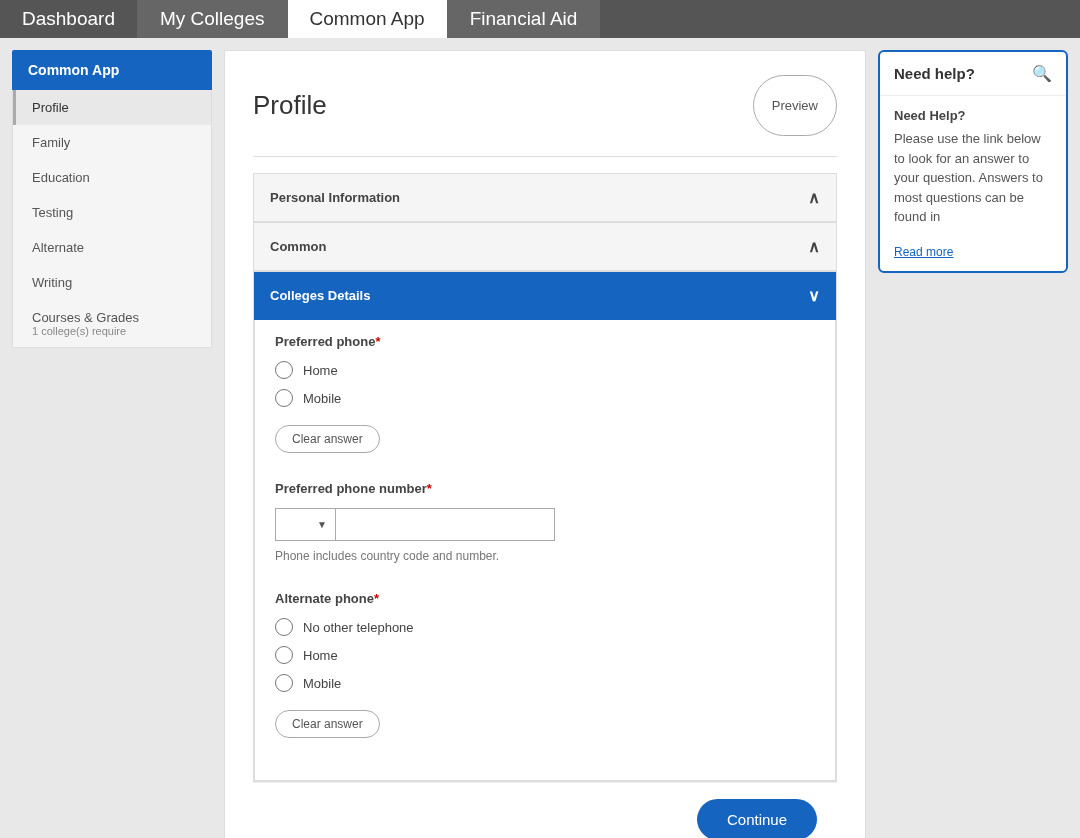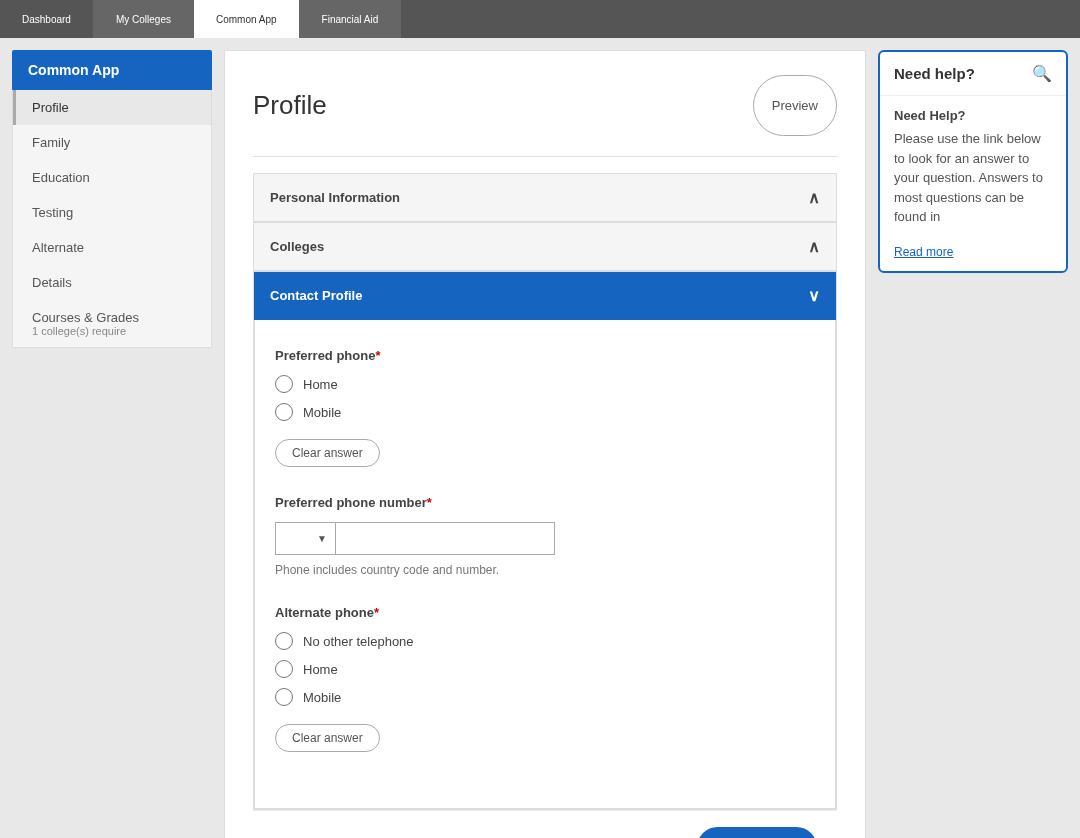--- a/index.html
+++ b/index.html
@@ -10,21 +10,21 @@
       display: flex;
       background: #555;
       height: 38px;
       align-items: stretch;
     }
     .top-nav-tab {
       padding: 10px 22px;
       display: flex;
       align-items: center;
       color: #fff;
-      font-size: 10px;
+      font-size: 19px;
       cursor: pointer;
       border-right: 1px solid #666;
       background: #666;
     }
     .top-nav-tab.active {
       background: #fff;
       color: #333;
       border-bottom: none;
     }
     .top-nav-tab:first-child { background: #555; }
@@ -126,21 +126,21 @@
       background: #1565c0;
       color: #fff;
       border-bottom: 1px solid #1565c0;
     }
     .chevron {
       font-size: 16px;
     }
 
     
     .form-section {
-      padding: 28px 20px;
+      padding: 14px 20px;
       border: 1px solid #ddd;
       border-top: none;
     }
     .form-group {
       margin-bottom: 28px;
     }
     .form-label {
       font-size: 13px;
       font-weight: bold;
       color: #444;
@@ -304,21 +304,21 @@
 <div class="main-layout">
 
   <aside class="sidebar">
     <div class="sidebar-header">Common App</div>
     <nav class="sidebar-nav">
       <div class="sidebar-item active">Profile</div>
       <div class="sidebar-item">Family</div>
       <div class="sidebar-item">Education</div>
       <div class="sidebar-item">Testing</div>
       <div class="sidebar-item">Alternate</div>
-      <div class="sidebar-item">Details</div>
+      <div class="sidebar-item">Writing</div>
       <div class="sidebar-item">
         <span>Courses &amp; Grades</span>
         <span class="sub-text">1 college(s) require</span>
       </div>
     </nav>
   </aside>
 
   <main class="content-area">
     <div class="content-inner">
 
@@ -331,28 +331,28 @@
 
       <div class="accordion">
         <div class="accordion-header">
           <span>Personal Information</span>
           <span class="chevron">∧</span>
         </div>
       </div>
 
       <div class="accordion" style="margin-top: -1px;">
         <div class="accordion-header">
-          <span>Colleges</span>
+          <span>Common</span>
           <span class="chevron">∧</span>
         </div>
       </div>
 
       <div class="accordion" style="margin-top: -1px;">
         <div class="accordion-header active">
-          <span>Contact Profile</span>
+          <span>Colleges Details</span>
           <span class="chevron">∨</span>
         </div>
 
         <div class="form-section">
 
           <div class="form-group">
             <span class="form-label">
               <span>Preferred phone</span><span class="required">*</span>
             </span>
             <div class="radio-option">

